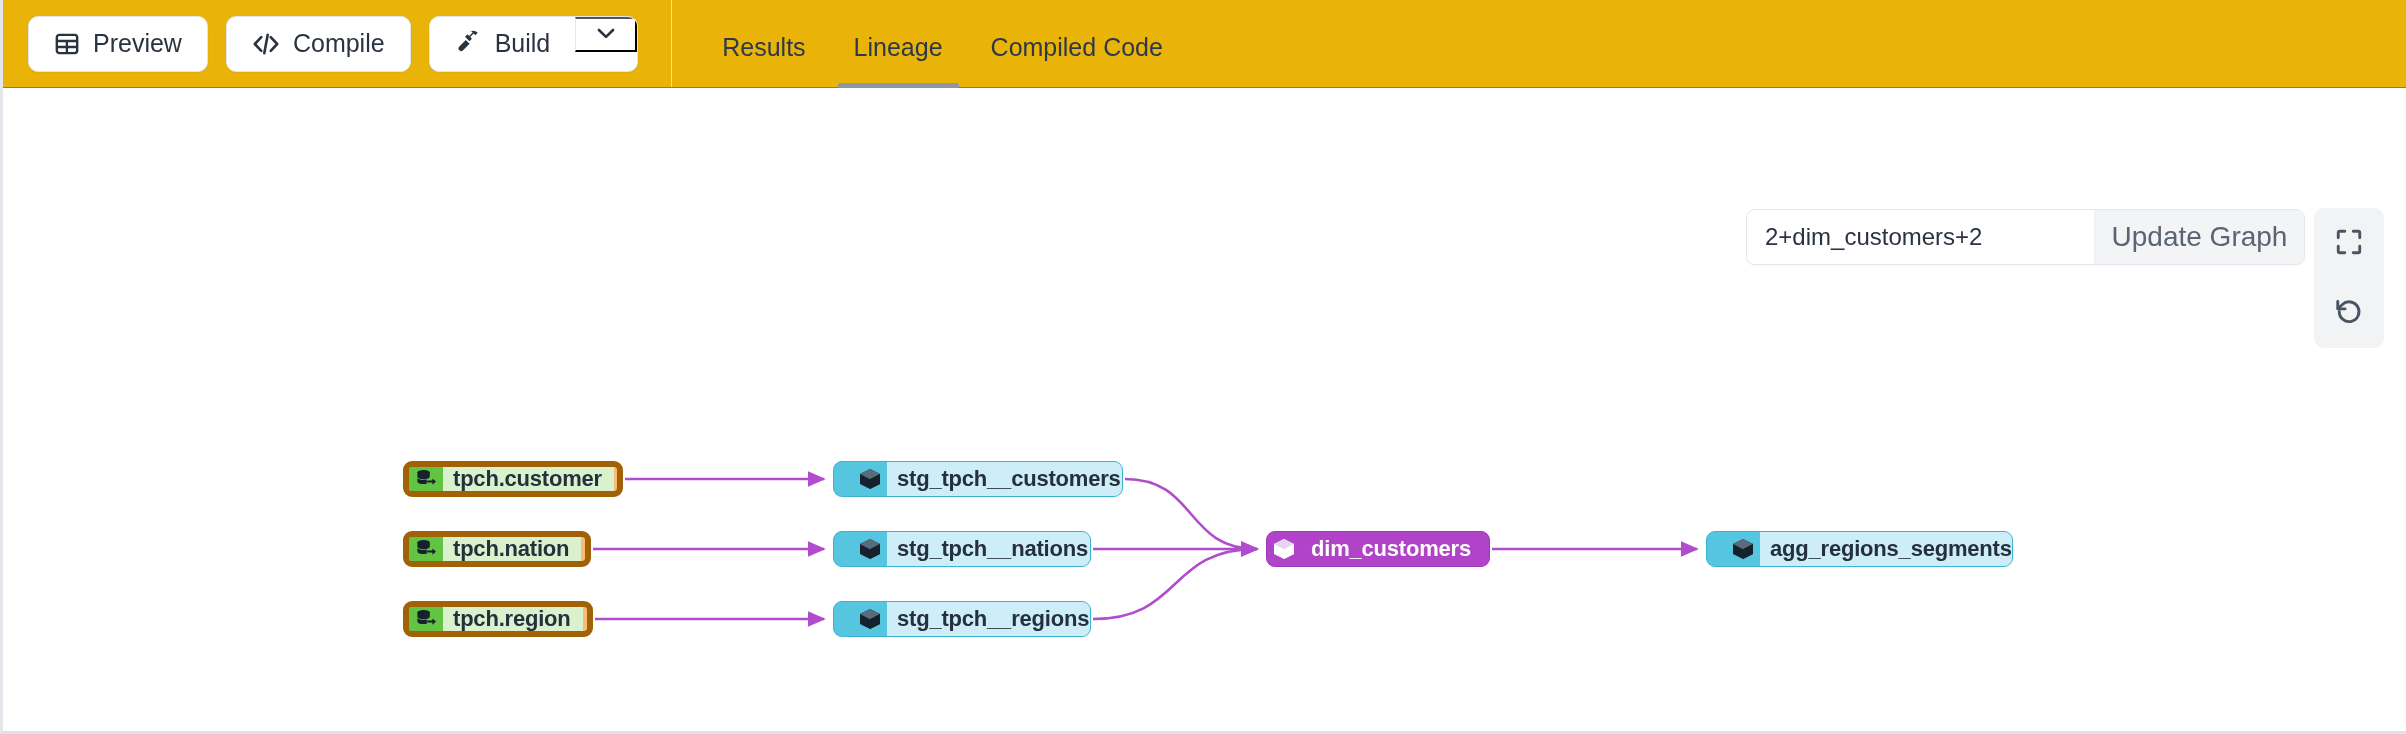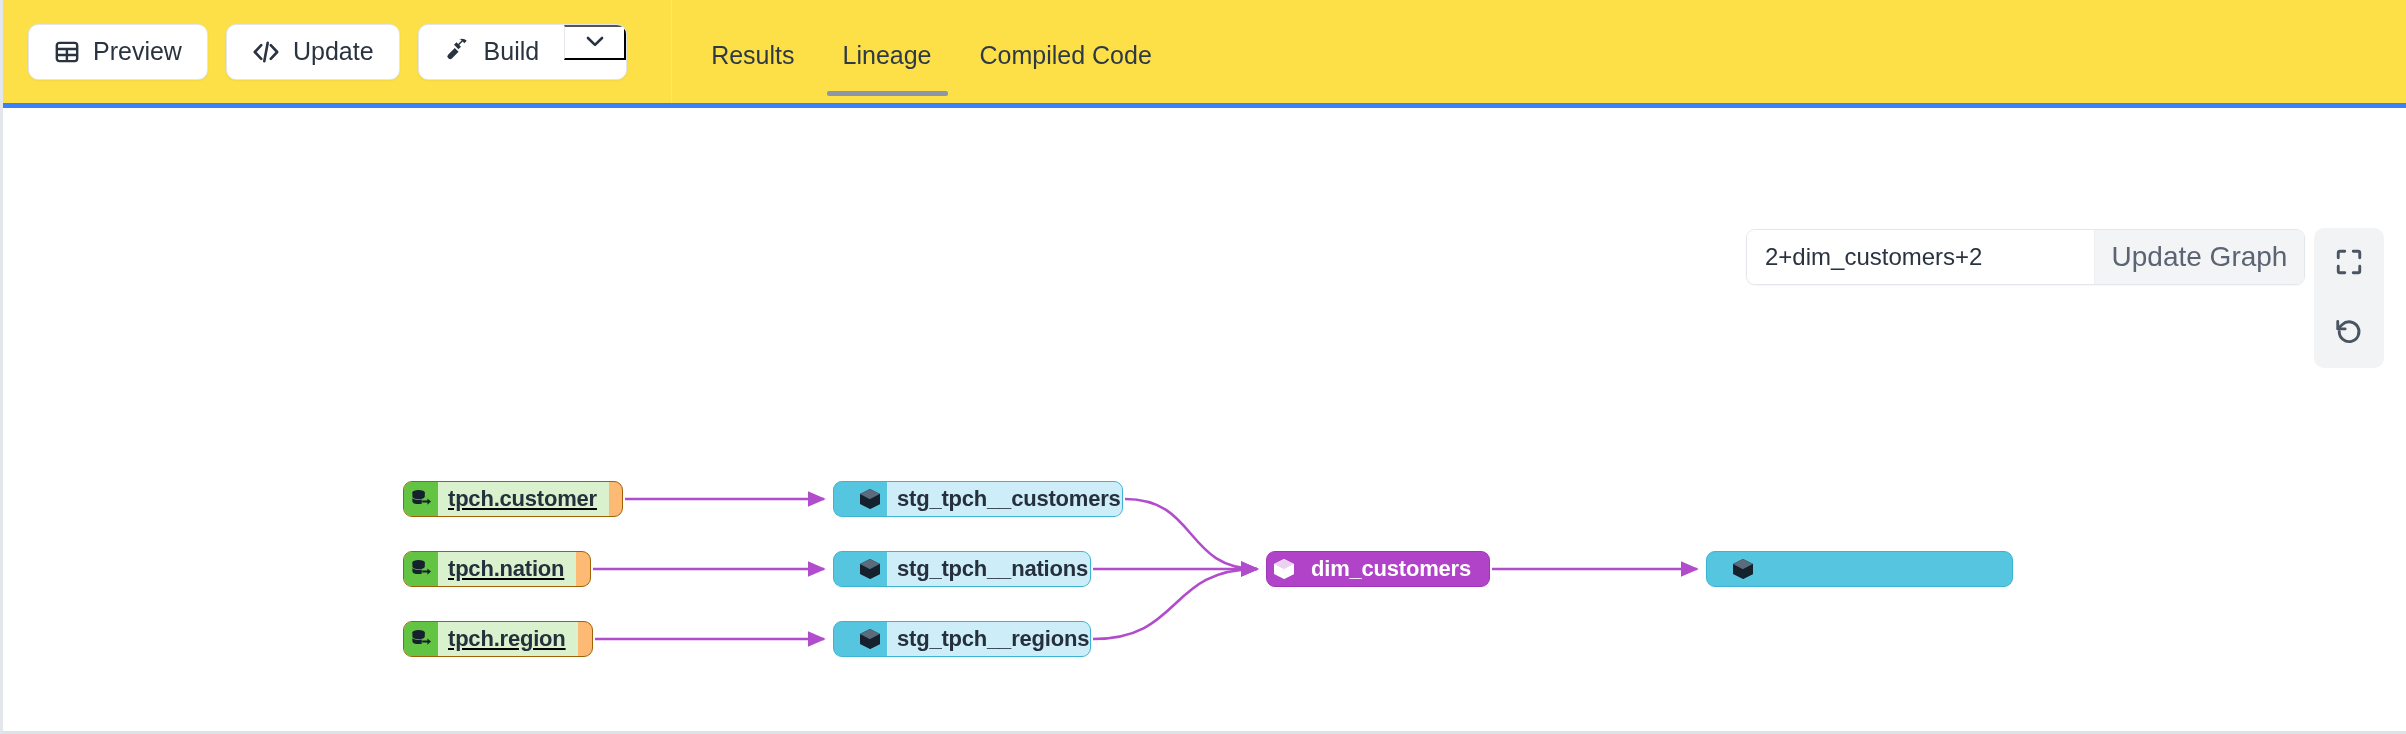--- a/index.html
+++ b/index.html
@@ -17,23 +17,23 @@
     width: 2406px; height: 734px;
     background: #ffffff;
     border-left: 3px solid #e3e6ea;
     border-bottom: 3px solid #dfe2e6;
     overflow: hidden;
   }
 
   
   .toolbar {
     position: relative;
-    height: 108px;
-    background: #fde047;
-    border-bottom: 5px solid #3b82f6;
+    height: 88px;
+    background: #eab308;
+    border-bottom: 1px solid #3b82f6;
     display: flex;
     align-items: center;
     padding-left: 25px;
   }
   .toolbar-divider {
     position: absolute;
     left: 668px; top: 0; bottom: 0;
     width: 1px;
     background: #dcdfe3;
   }
@@ -139,21 +139,21 @@
   .node .n-label {
     display: flex; align-items: center;
     padding: 0 12px 0 10px;
     font-size: 22px;
     font-weight: bold;
     letter-spacing: -0.2px;
     font-family: "Liberation Sans", sans-serif;
   }
 
   
-  .node.source { background: #fdba74; border: 1px solid #a16207; text-decoration: underline; }
+  .node.source { background: #fdba74; border: 6px solid #a16207; }
   .node.source .n-ico { background: #63c342; }
   .node.source .n-label { background: #d9f2cd; color: #25303c; }
 
   
   .node.model { background: #56c5e0; border: 1px solid #3bb4d4; padding-left: 19px; }
   .node.model .n-ico { background: #56c5e0; }
   .node.model .n-label { background: #cdeef8; color: #25303c; }
 
   
   .node.selected { background: #b043c8; border: 1px solid #a135ba; }
@@ -236,21 +236,21 @@
       </button>
 
       <button class="tbtn">
         <span class="ico">
           <svg width="28" height="26" viewBox="0 0 26 24" fill="none">
             <path d="M8.6 5.6 2.6 12l6 6.4" stroke="#2a3340" stroke-width="2.4" stroke-linecap="round" stroke-linejoin="round"></path>
             <path d="M17.4 5.6 23.4 12l-6 6.4" stroke="#2a3340" stroke-width="2.4" stroke-linecap="round" stroke-linejoin="round"></path>
             <path d="M14.6 3.4 11.4 20.6" stroke="#2a3340" stroke-width="2.4" stroke-linecap="round"></path>
           </svg>
         </span>
-        <span>Update</span>
+        <span>Compile</span>
       </button>
 
       <div class="split-btn">
         <button class="split-main">
           <span class="ico">
             <svg width="27" height="26" viewBox="0 0 24 24" fill="none">
               <path d="M13.4 3.2c2.6-1.2 5.4-.6 7.1 1.2l-2.2 2.2-1.5-1.5-3.2 3.2 1.6 1.6-2.3 2.3-4.1-4.1 2.3-2.3 1.5 1.5 3.2-3.2-1.5-1.5z" fill="#2a3340"></path>
               <path d="M9.5 11.1 3.3 17.3a2.1 2.1 0 0 0 0 3l.5.5a2.1 2.1 0 0 0 3 0l6.2-6.2z" fill="#2a3340"></path>
             </svg>
           </span>
@@ -373,20 +373,21 @@
           <span class="n-label">dim_customers</span>
         </div>
         <div class="node model" style="left: 1703px; top: 443px; width: 307px;">
           <span class="n-ico">
             <svg width="24" height="24" viewBox="0 0 24 24" fill="none">
               <path d="M12 1.9 22 7.1v9.8L12 22.1 2 16.9V7.1z" fill="#16212e"></path>
               <path d="M12 1.9 22 7.1 12 12.3 2 7.1z" fill="#5a6b7c"></path>
               <path d="M12 12.3 22 7.1v9.8L12 22.1z" fill="#16212e" opacity="0.85"></path>
             </svg>
           </span>
+          <span class="n-label">agg_regions_segments</span>
         </div>
       </div>
 
     <div class="search-wrap">
       <input class="search-input" type="text" value="2+dim_customers+2" style="">
       <button class="update-btn">Update Graph</button>
     </div>
 
     <div class="rail">
       <button class="rail-btn">

